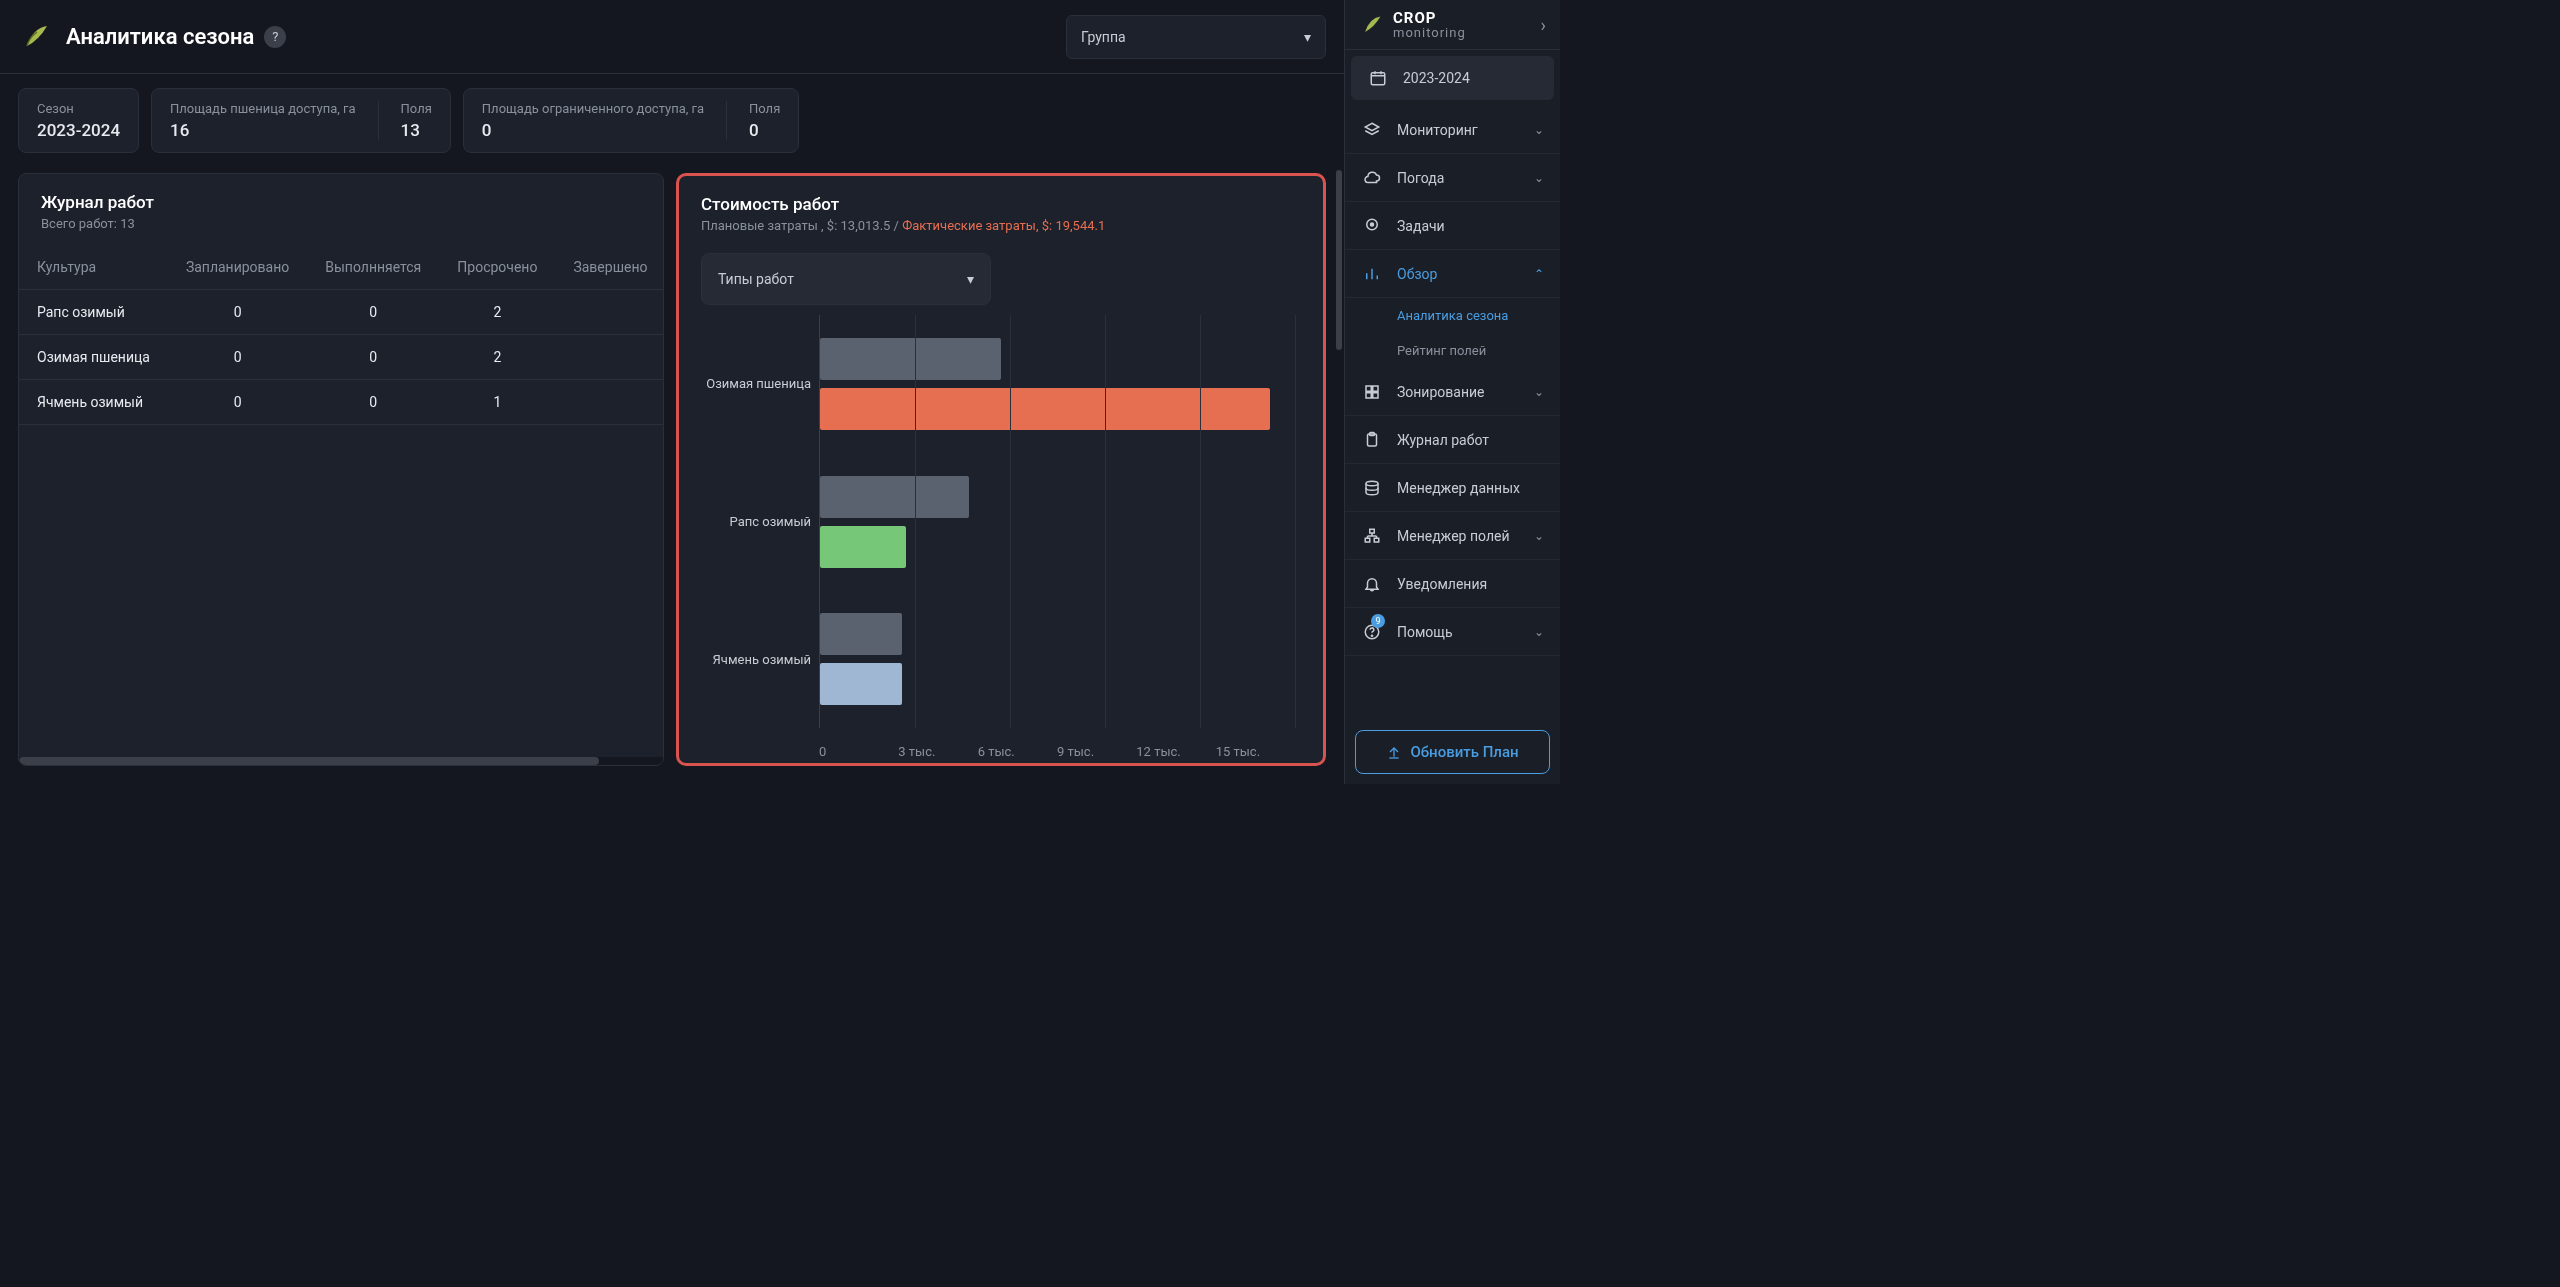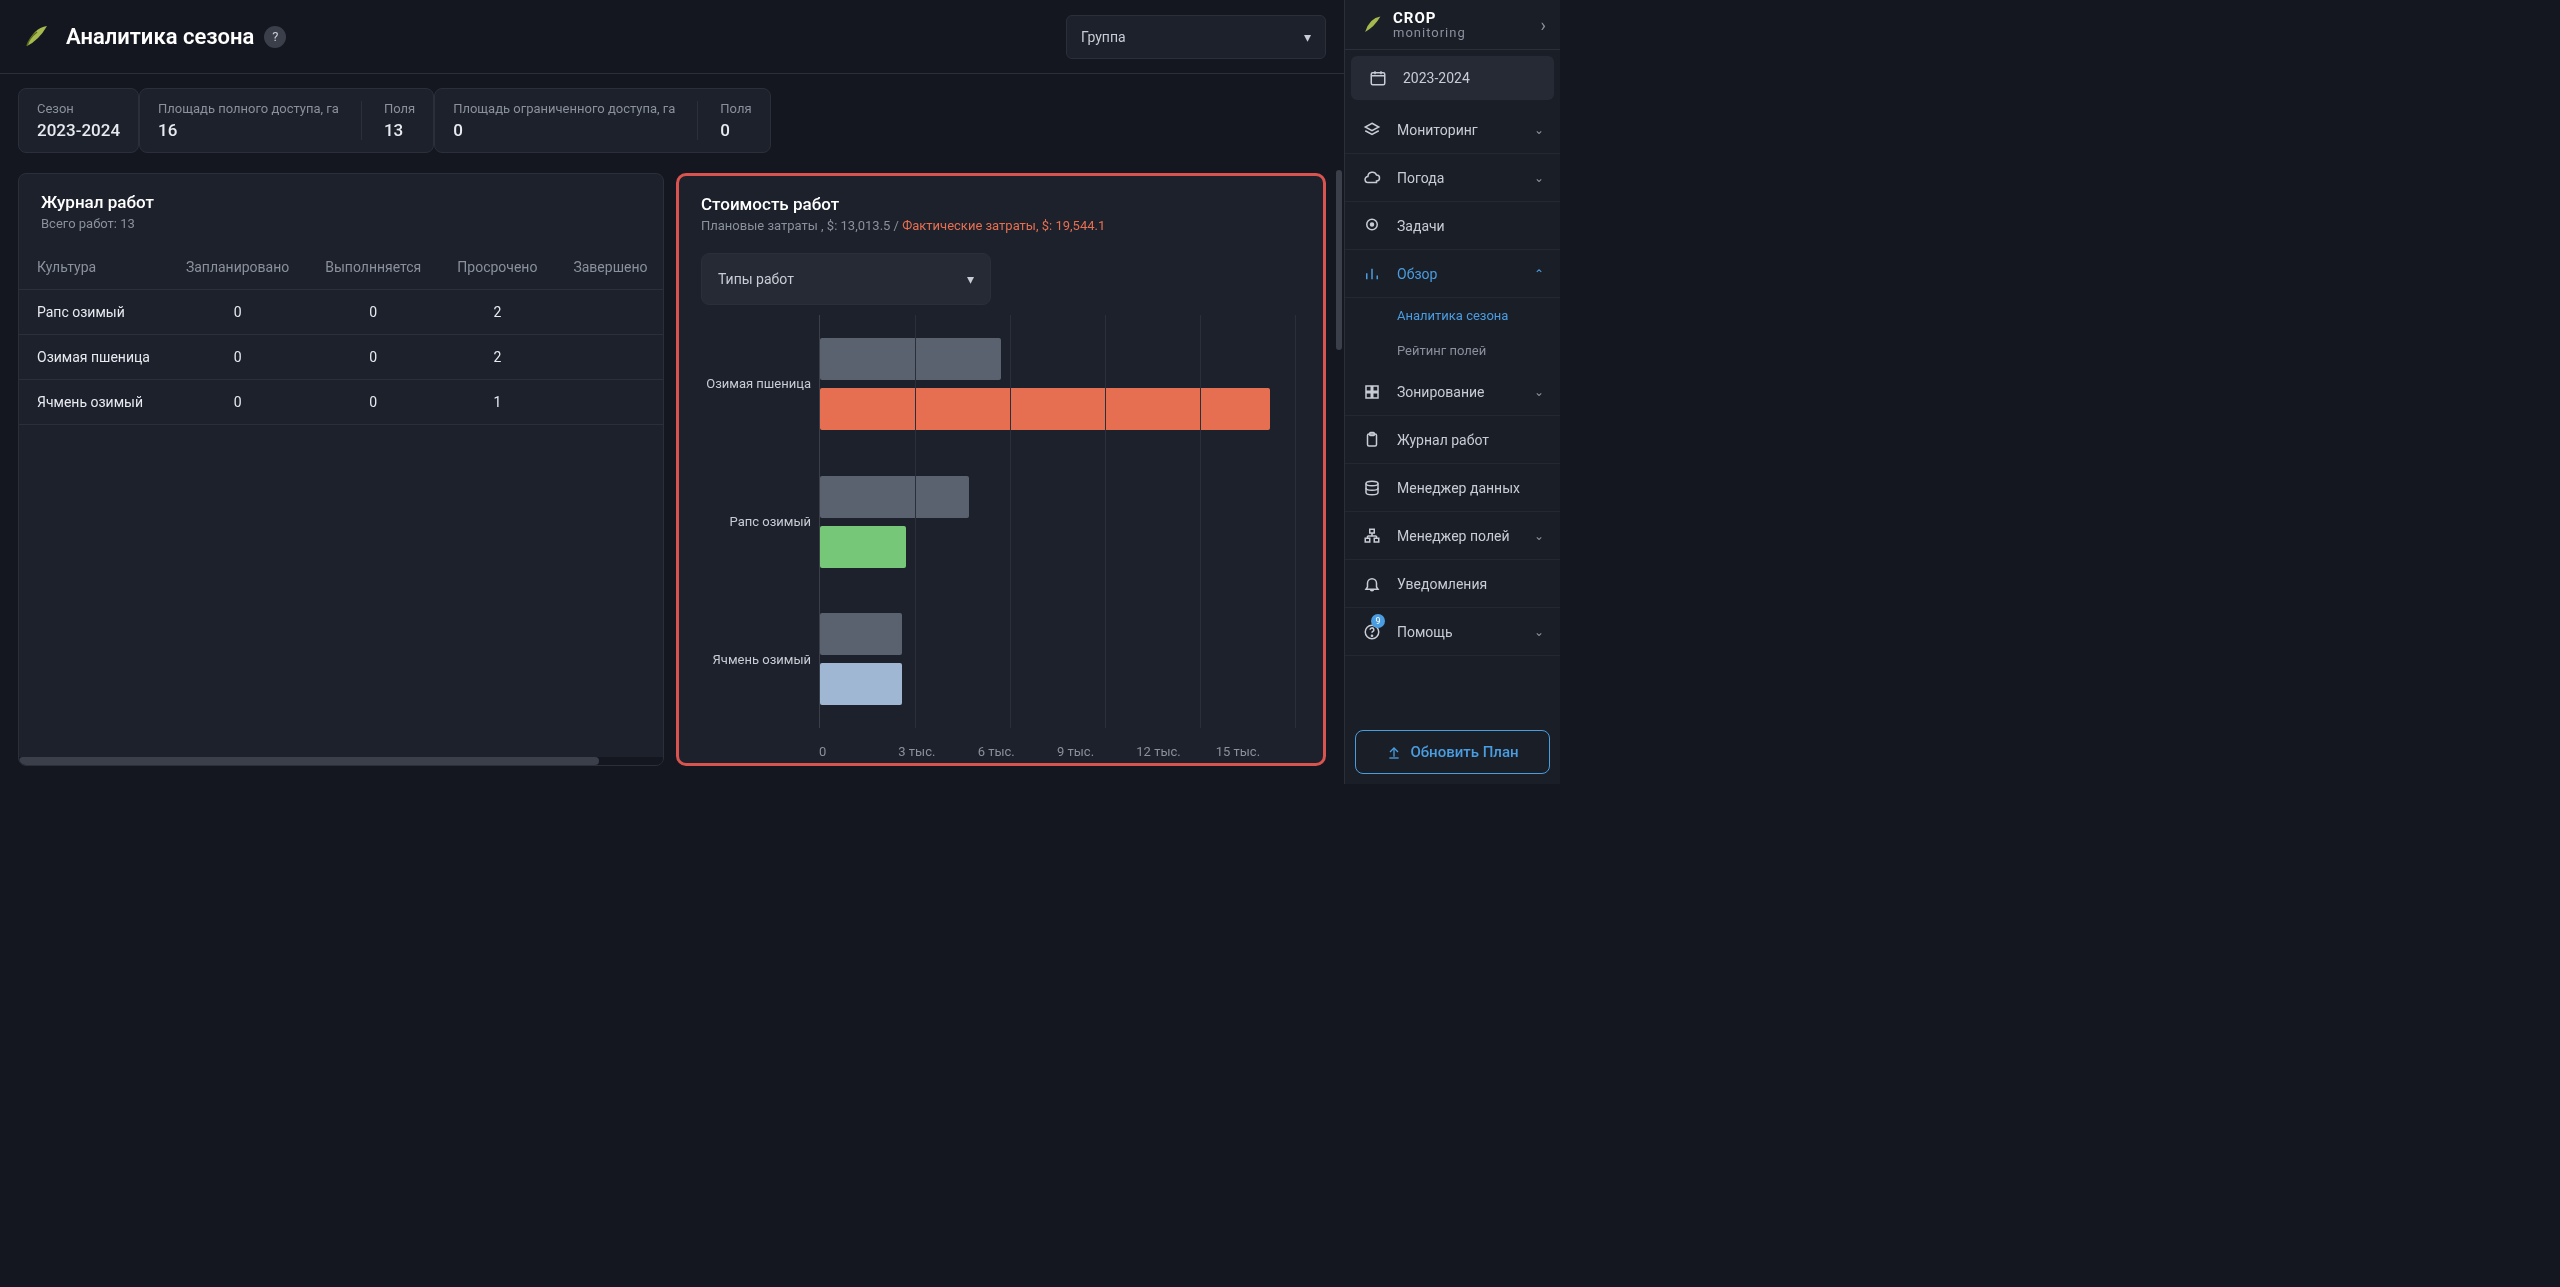--- a/index.html
+++ b/index.html
@@ -53,20 +53,21 @@
     border: 1px solid #2a2f3a;
     border-radius: 6px;
     display: flex;
     align-items: center;
     padding: 0 14px;
     color: #c8ccd4;
     justify-content: space-between;
   }
   .stats-row {
     display: flex;
+    gap: 12px;
     padding: 14px 18px;
   }
   .stat-card {
     background: #1c212b;
     border: 1px solid #2a2f3a;
     border-radius: 8px;
     padding: 12px 18px;
     display: flex;
     gap: 22px;
   }
@@ -304,21 +305,21 @@
 
   <div class="stats-row">
     <div class="stat-card">
       <div class="stat-block">
         <span class="stat-label">Сезон</span>
         <span class="stat-value">2023-2024</span>
       </div>
     </div>
     <div class="stat-card">
       <div class="stat-block">
-        <span class="stat-label">Площадь полного доступа, га</span>
+        <span class="stat-label">Площадь пшеница доступа, га</span>
         <span class="stat-value">16</span>
       </div>
       <div class="stat-divider"></div>
       <div class="stat-block">
         <span class="stat-label">Поля</span>
         <span class="stat-value">13</span>
       </div>
     </div>
     <div class="stat-card">
       <div class="stat-block">

